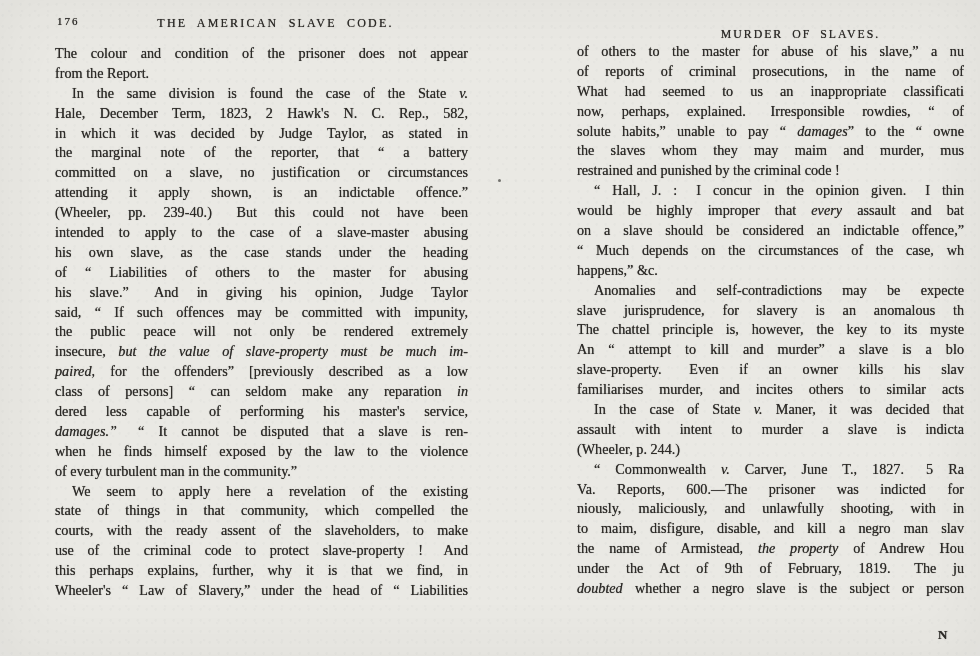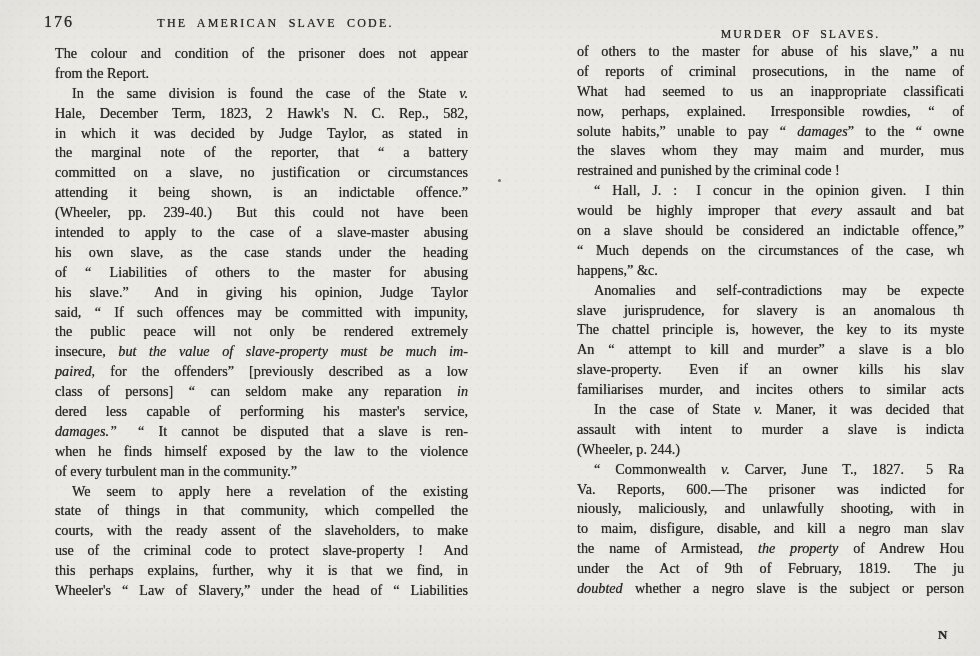--- a/index.html
+++ b/index.html
@@ -12,21 +12,21 @@
       radial-gradient(circle at 70% 65%, rgba(60,58,52,0.02) 1px, transparent 1.6px);
     background-size:9px 11px,13px 17px;
     box-shadow:inset 0 0 70px rgba(50,48,44,0.06);
     font-family:"Liberation Serif","DejaVu Serif",serif;
     color:#2d2b28;
     font-size:14.2px;
     line-height:19.9px;
   }
   section{display:contents}
   .ink{text-shadow:0 0 0.7px rgba(45,43,40,0.85)}
-  .pagenum{position:absolute;left:44px;top:12px;font-size:16px;letter-spacing:2px}
+  .pagenum{position:absolute;left:57px;top:12px;font-size:11px;letter-spacing:2px}
   .runhead-left{position:absolute;left:55px;top:14px;width:413px;text-align:center;padding-left:14px;
     font-size:12px;letter-spacing:2.2px;word-spacing:5px;white-space:nowrap}
   .runhead-right{position:absolute;left:593px;top:25px;width:415px;text-align:center;
     font-size:11.8px;letter-spacing:2px;word-spacing:4px;white-space:nowrap}
   .body-left{position:absolute;left:55px;top:44px;width:413px}
   .body-right{position:absolute;left:577px;top:42px;width:387px}
   .line{text-align:justify;text-align-last:justify;height:19.9px;overflow:visible;white-space:normal}
   .line.end{text-align-last:left}
   .line.in{text-indent:17px}
   .line i{font-style:italic}
@@ -44,21 +44,21 @@
     <div class="runhead-left">THE AMERICAN SLAVE CODE.</div>
     <div class="body-left">
 
         <div class="line"><span>The colour and condition of the prisoner does not appear</span></div>
         <div class="line end"><span>from the Report.</span></div>
         <div class="line in"><span>In the same division is found the case of the State </span><i>v.</i></div>
         <div class="line"><span>Hale, December Term, 1823, 2 Hawk's N. C. Rep., 582,</span></div>
         <div class="line"><span>in which it was decided by Judge Taylor, as stated in</span></div>
         <div class="line"><span>the marginal note of the reporter, that “ a battery</span></div>
         <div class="line"><span>committed on a slave, no justification or circumstances</span></div>
-        <div class="line"><span>attending it being shown, is an indictable offence.”</span></div>
+        <div class="line"><span>attending it apply shown, is an indictable offence.”</span></div>
         <div class="line"><span>(Wheeler, pp. 239-40.)  But this could not have been</span></div>
         <div class="line"><span>intended to apply to the case of a slave-master abusing</span></div>
         <div class="line"><span>his own slave, as the case stands under the heading</span></div>
         <div class="line"><span>of “ Liabilities of others to the master for abusing</span></div>
         <div class="line"><span>his slave.”  And in giving his opinion, Judge Taylor</span></div>
         <div class="line"><span>said, “ If such offences may be committed with impunity,</span></div>
         <div class="line"><span>the public peace will not only be rendered extremely</span></div>
         <div class="line"><span>insecure, </span><i>but the value of slave-property must be much im-</i></div>
         <div class="line"><i>paired,</i><span> for the offenders” [previously described as a low</span></div>
         <div class="line"><span>class of persons] “ can seldom make any reparation </span><i>in</i></div>

